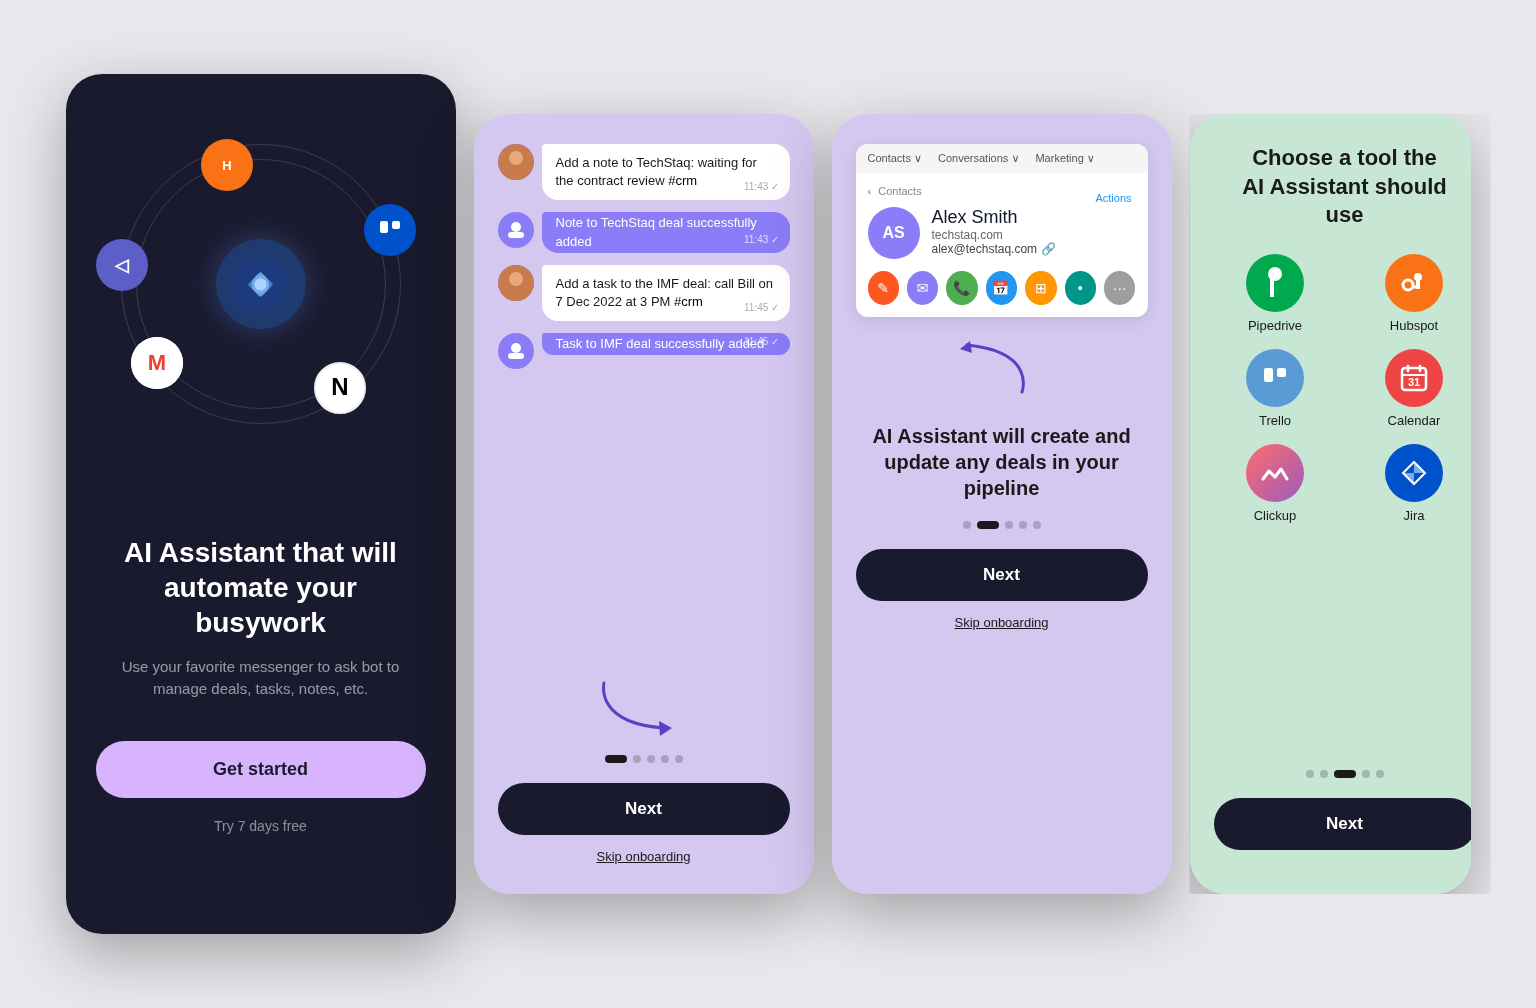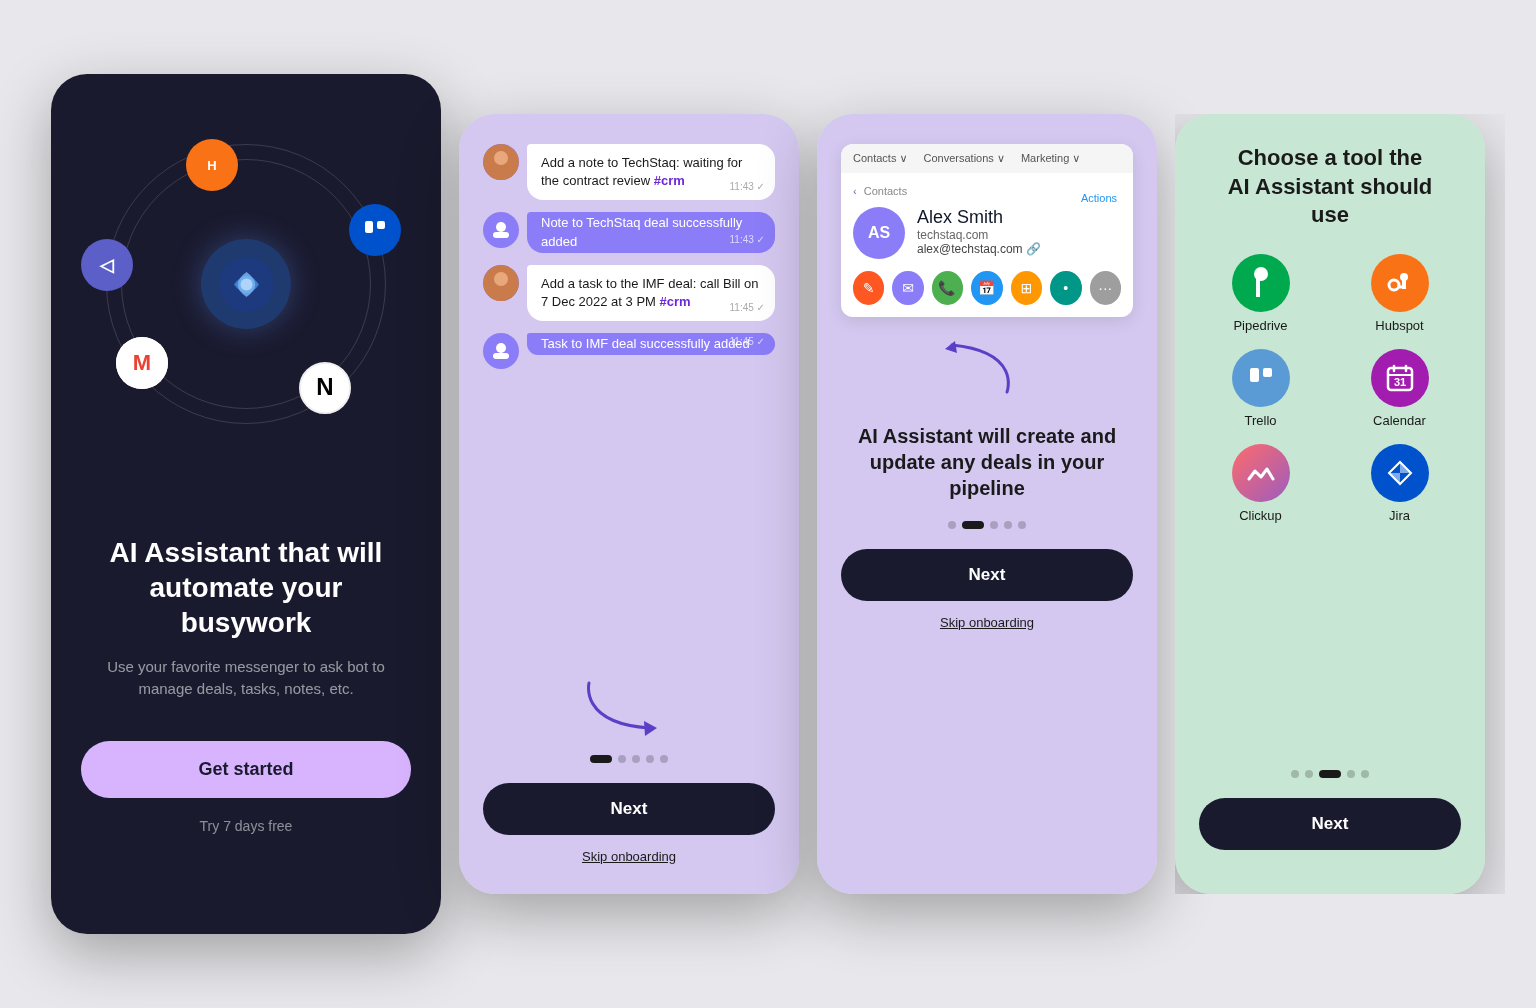--- a/index.html
+++ b/index.html
@@ -197,22 +197,22 @@
       border-radius: 16px;
       border-top-left-radius: 4px;
       padding: 10px 14px;
       font-size: 13px;
       color: #1a1a1a;
       line-height: 1.4;
       flex: 1;
       position: relative;
     }
     .chat-bubble .tag {
-      color: #6d28d9;
-      font-weight: 700;
+      color: #000000;
+      font-weight: 400;
     }
     .chat-time {
       position: absolute;
       bottom: 6px;
       right: 10px;
       font-size: 10px;
       color: #aaa;
     }
     .chat-bubble-bot {
       background: #8b7cf8;
@@ -611,21 +611,21 @@
         <div class="dot"></div>
         <div class="dot"></div>
         <div class="dot"></div>
       </div>
 
       <button class="next-btn">Next</button>
       <span class="skip-link">Skip onboarding</span>
     </div>
   </div>
 
-  <div class="phone-screen screen-partial" style="width:310px; overflow:hidden;">
+  <div class="phone-screen screen-partial" style="width:281px; overflow:hidden;">
     <div class="screen-mint">
       <h2 class="tools-headline">
         Choose a tool the<br>AI Assistant should<br>use
       </h2>
 
       <div class="tools-grid">
 
         <div class="tool-item">
           <div class="tool-icon tool-pipedrive">
             <svg width="30" height="36" viewBox="0 0 30 36" fill="white">
@@ -652,21 +652,21 @@
           <div class="tool-icon" style="background:#5b9bd5;">
             <svg width="32" height="32" viewBox="0 0 32 32" fill="none">
               <rect x="5" y="6" width="9" height="14" rx="2" fill="white"></rect>
               <rect x="18" y="6" width="9" height="9" rx="2" fill="white"></rect>
             </svg>
           </div>
           <span class="tool-label">Trello</span>
         </div>
 
         <div class="tool-item">
-          <div class="tool-icon" style="background:#a21caf;">
+          <div class="tool-icon" style="background:#ef4444;">
             <svg width="32" height="32" viewBox="0 0 32 32" fill="none">
               <rect x="4" y="6" width="24" height="22" rx="3" stroke="white" stroke-width="2.5" fill="none"></rect>
               <line x1="4" y1="13" x2="28" y2="13" stroke="white" stroke-width="2"></line>
               <text x="16" y="24" text-anchor="middle" fill="white" font-size="11" font-weight="bold">31</text>
               <line x1="10" y1="4" x2="10" y2="9" stroke="white" stroke-width="2.5" stroke-linecap="round"></line>
               <line x1="22" y1="4" x2="22" y2="9" stroke="white" stroke-width="2.5" stroke-linecap="round"></line>
             </svg>
           </div>
           <span class="tool-label">Calendar</span>
         </div>

